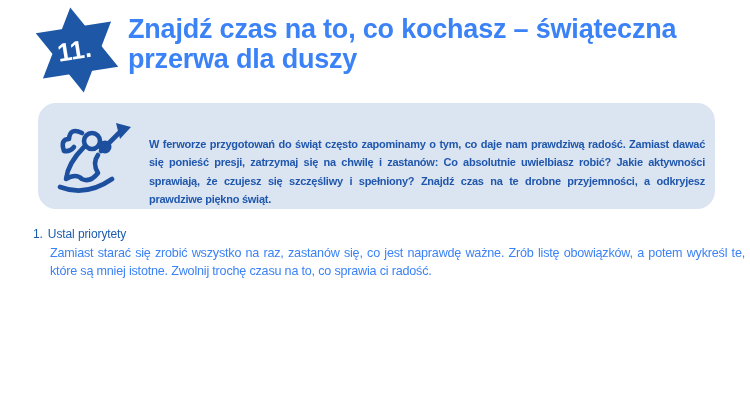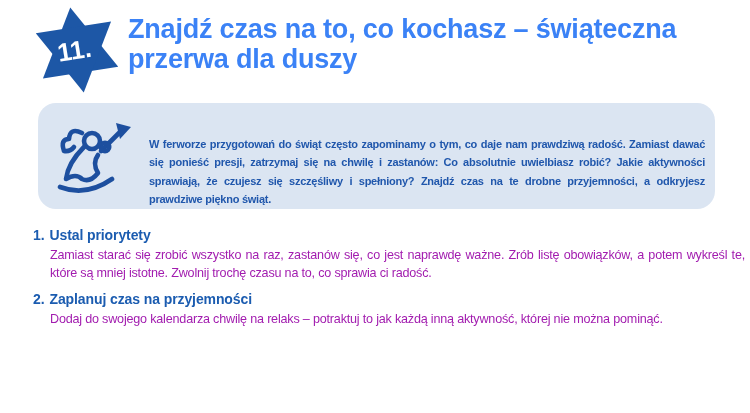--- a/index.html
+++ b/index.html
@@ -42,27 +42,27 @@
     position: absolute; left: 103px; top: 24px;
     width: 556px; margin: 8px;
     font-size: 11px; line-height: 18.3px; font-weight: bold;
     color: #2057ac; text-align: justify; letter-spacing: -0.25px;
   }
 
   
   .tips { position: absolute; left: 33px; top: 227px; width: 712px; }
   .tip-title {
     margin: 0 0 3px 0;
-    font-size: 14px; font-weight: bold; color: #1b5cb0;
+    font-size: 12px; font-weight: normal; color: #1b5cb0;
     letter-spacing: -0.1px;
   }
   .tip-title .tip-number { margin-right: 5px; }
   .tip-body {
     margin: 0 0 9px 0; padding-left: 17px;
-    font-size: 12.6px; line-height: 18px; color: #a21caf;
+    font-size: 12.6px; line-height: 18px; color: #3b82f6;
     text-align: justify; letter-spacing: -0.2px;
   }
 </style>
 </head>
 <body>
 
 <div class="page">
 
   <svg class="star-badge" viewBox="0 0 100 100" aria-hidden="true">
     <polygon points="50,1 93.3,76 6.7,76" fill="#1d57a6"></polygon>
@@ -96,24 +96,18 @@
 
   <main class="tips">
 
     <div>
       <p class="tip-title">
         <span class="tip-number">1.</span><span>Ustal priorytety</span>
       </p>
       <p class="tip-body">Zamiast starać się zrobić wszystko na raz, zastanów się, co jest naprawdę ważne. Zrób listę obowiązków, a potem wykreśl te, które są mniej istotne. Zwolnij trochę czasu na to, co sprawia ci radość.</p>
     </div>
 
-    <div>
-      <p class="tip-title">
-        <span class="tip-number">2.</span><span>Zaplanuj czas na przyjemności</span>
-      </p>
-      <p class="tip-body">Dodaj do swojego kalendarza chwilę na relaks – potraktuj to jak każdą inną aktywność, której nie można pominąć.</p>
-    </div>
 
     <div>
     </div>
 
   </main>
 </div>
 
 </body></html>

